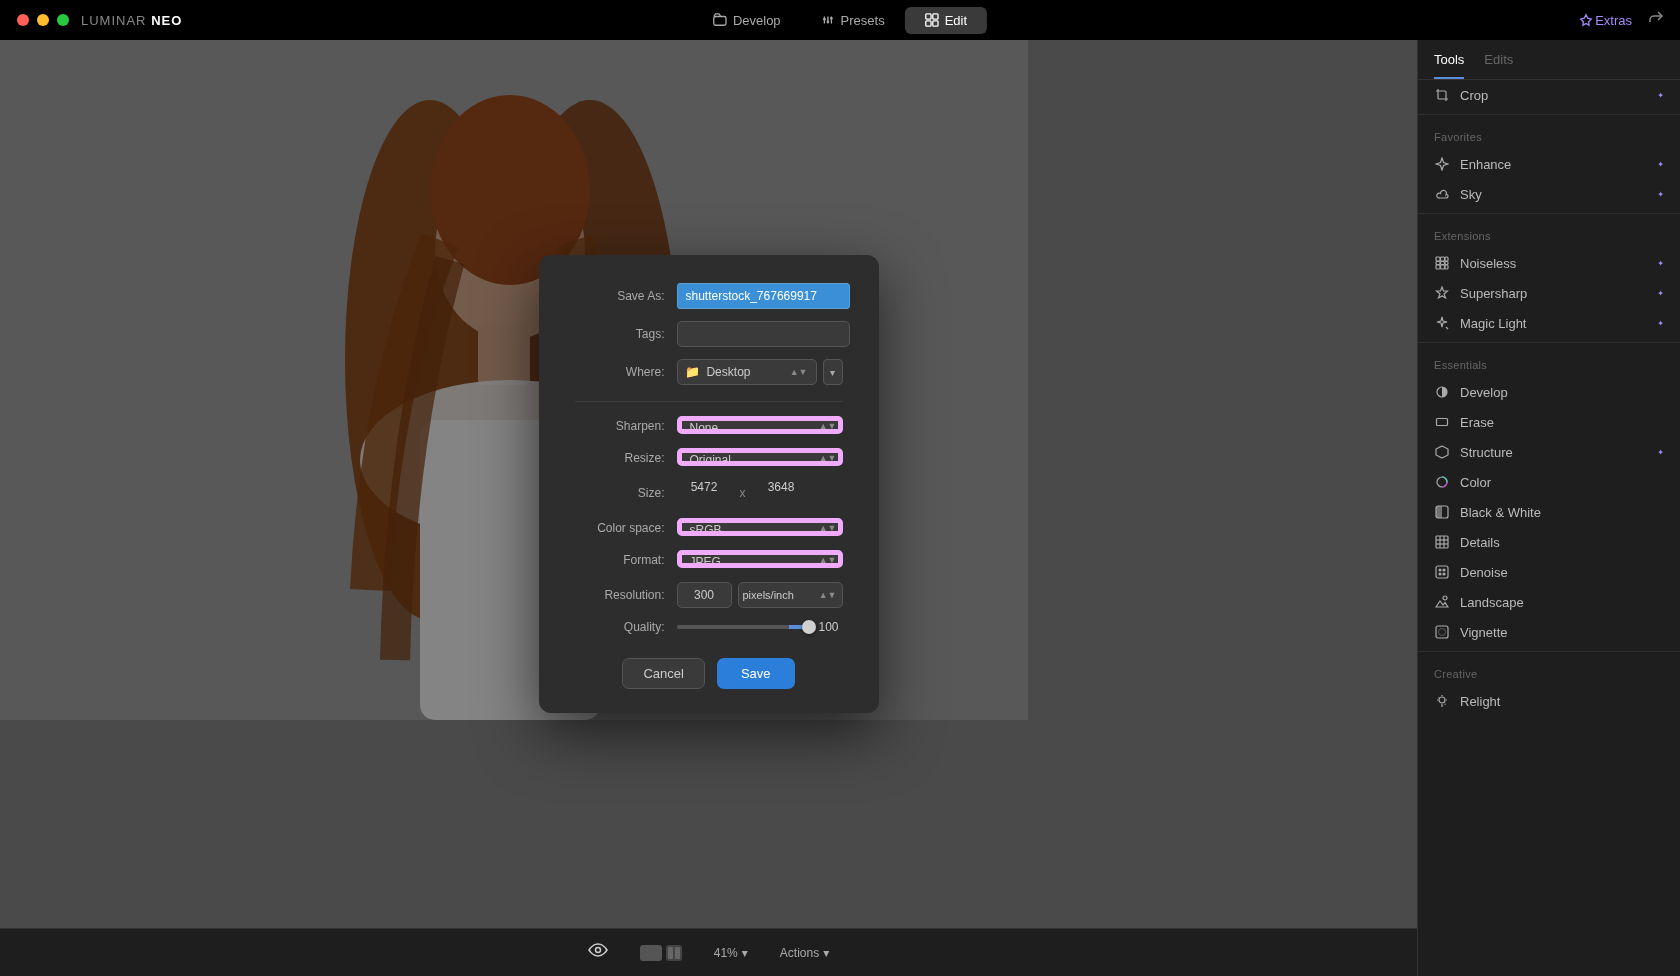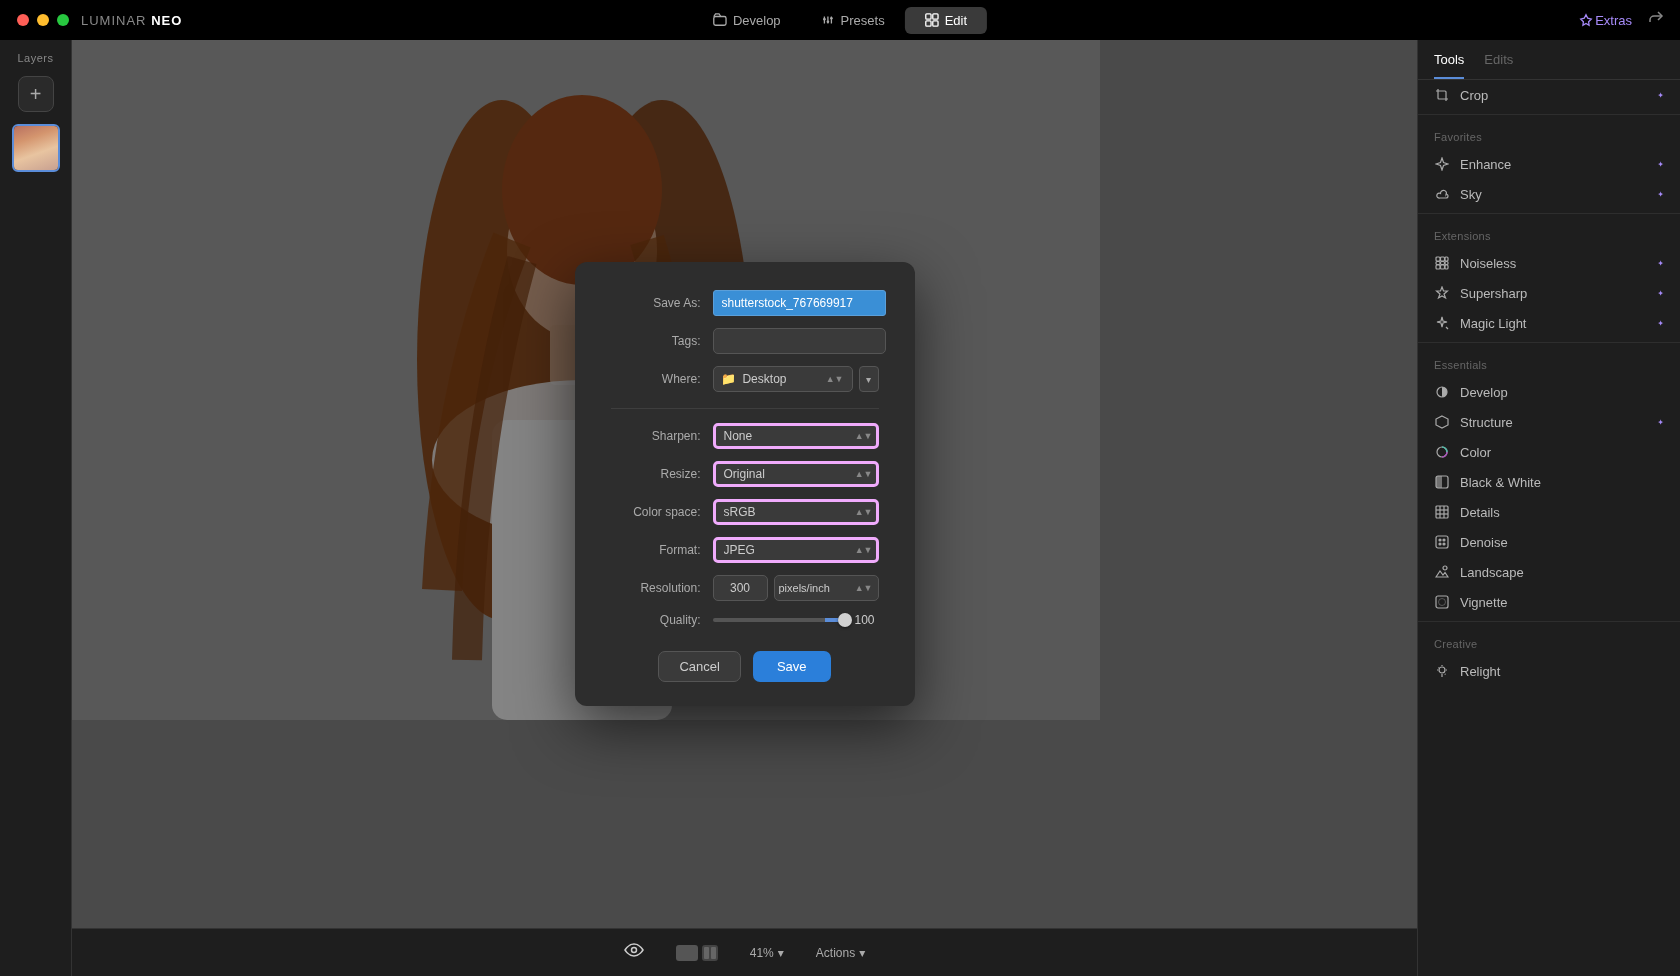--- a/index.html
+++ b/index.html
@@ -342,23 +342,23 @@
       align-items: center;
       gap: 6px;
       flex: 1;
     }
     .select-wrap {
       position: relative;
       flex: 1;
     }
     .select-wrap select {
       width: 100%;
-      height: 26px;
+      height: 18px;
       background: #3a3a3a;
-      border: 3px solid #f0abfc;
+      border: 5px solid #f0abfc;
       border-radius: 5px;
       color: #ccc;
       font-size: 12px;
       padding: 0 8px;
       appearance: none;
       cursor: pointer;
     }
     .select-arrow {
       position: absolute;
       right: 6px;
@@ -532,27 +532,20 @@
       <svg width="16" height="16" viewBox="0 0 16 16" fill="none" stroke="#888" stroke-width="1.5">
           <path d="M10 2l4 4-4 4"></path>
           <path d="M14 6H6a4 4 0 0 0-4 4v2"></path>
         </svg>
     </div>
   </div>
 </div>
 
 <div id="main">
 
-  <div id="left-panel">
-    <div class="layers-title">Layers</div>
-    <div class="add-layer-btn">+</div>
-    <div class="layer-thumb">
-      <div class="layer-thumb-inner"></div>
-    </div>
-  </div>
 
   <div id="canvas-area">
     <div id="canvas-content">
       <div class="photo-bg">
         <div class="photo-canvas">
           
           <svg width="100%" height="100%" viewBox="0 0 1028 680" preserveAspectRatio="xMidYMid slice">
 
             <rect width="1028" height="680" fill="#a0a0a0"></rect>
 
@@ -622,20 +615,28 @@
             <div class="form-label">Resize:</div>
             <div class="select-wrap">
               <select>
                 <option>Original</option>
                 <option>Custom</option>
               </select>
               <span class="select-arrow">▲▼</span>
             </div>
           </div>
 
+          <div class="form-row">
+            <div class="form-label">Size:</div>
+            <div class="size-row">
+              <span class="size-input">5472</span>
+              <span class="size-x">x</span>
+              <span class="size-input">3648</span>
+            </div>
+          </div>
 
           <div class="form-row">
             <div class="form-label">Color space:</div>
             <div class="select-wrap">
               <select>
                 <option>sRGB</option>
                 <option>Adobe RGB</option>
                 <option>ProPhoto RGB</option>
               </select>
               <span class="select-arrow">▲▼</span>
@@ -800,20 +801,28 @@
     <div class="right-item">
       <div class="right-item-icon">
         <svg width="14" height="14" viewBox="0 0 14 14" fill="none">
           <circle cx="7" cy="7" r="5" stroke="#aaa" stroke-width="1.2"></circle>
           <path d="M7 2a5 5 0 010 10" fill="#aaa"></path>
         </svg>
       </div>
       <span>Develop</span>
     </div>
 
+    <div class="right-item">
+      <div class="right-item-icon">
+        <svg width="14" height="14" viewBox="0 0 14 14" fill="none" stroke="#aaa" stroke-width="1.2">
+          <rect x="1.5" y="3.5" width="11" height="7" rx="1"></rect>
+        </svg>
+      </div>
+      <span>Erase</span>
+    </div>
 
     <div class="right-item">
       <div class="right-item-icon">
         <svg width="14" height="14" viewBox="0 0 14 14" fill="none" stroke="#aaa" stroke-width="1.2">
           <polygon points="7,1 13,4 13,10 7,13 1,10 1,4"></polygon>
         </svg>
       </div>
       <span>Structure</span>
       <span class="ai-badge">✦</span>
     </div>

